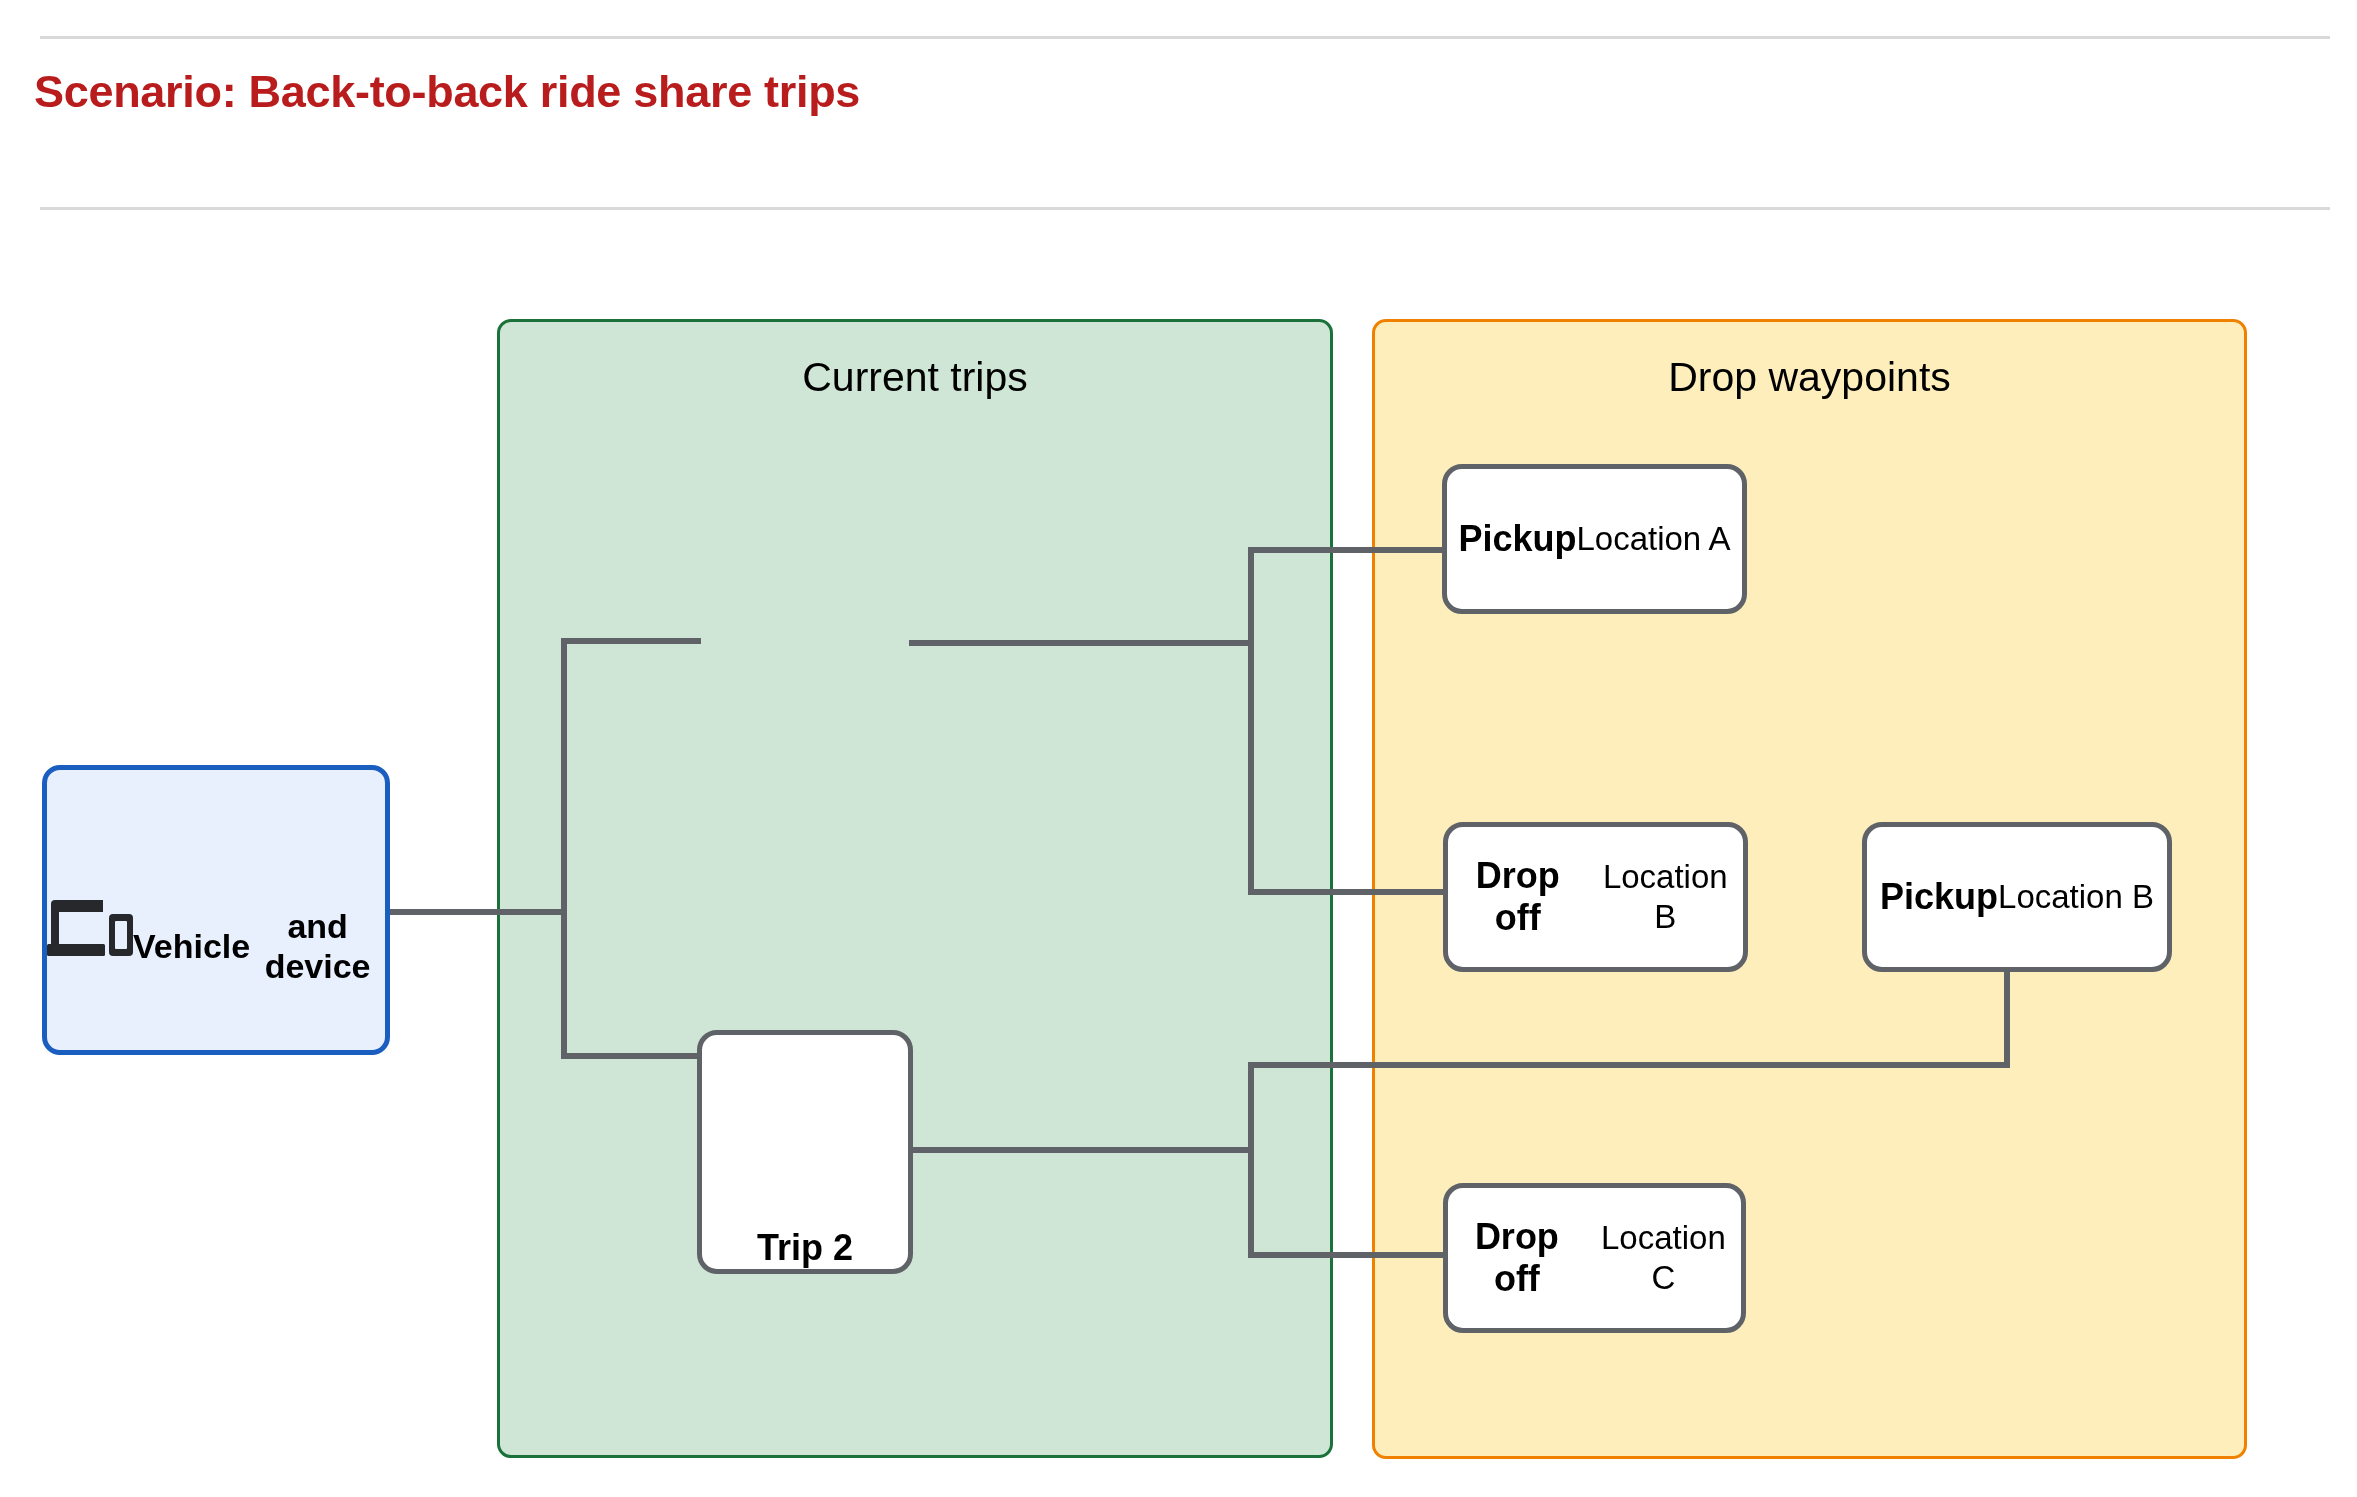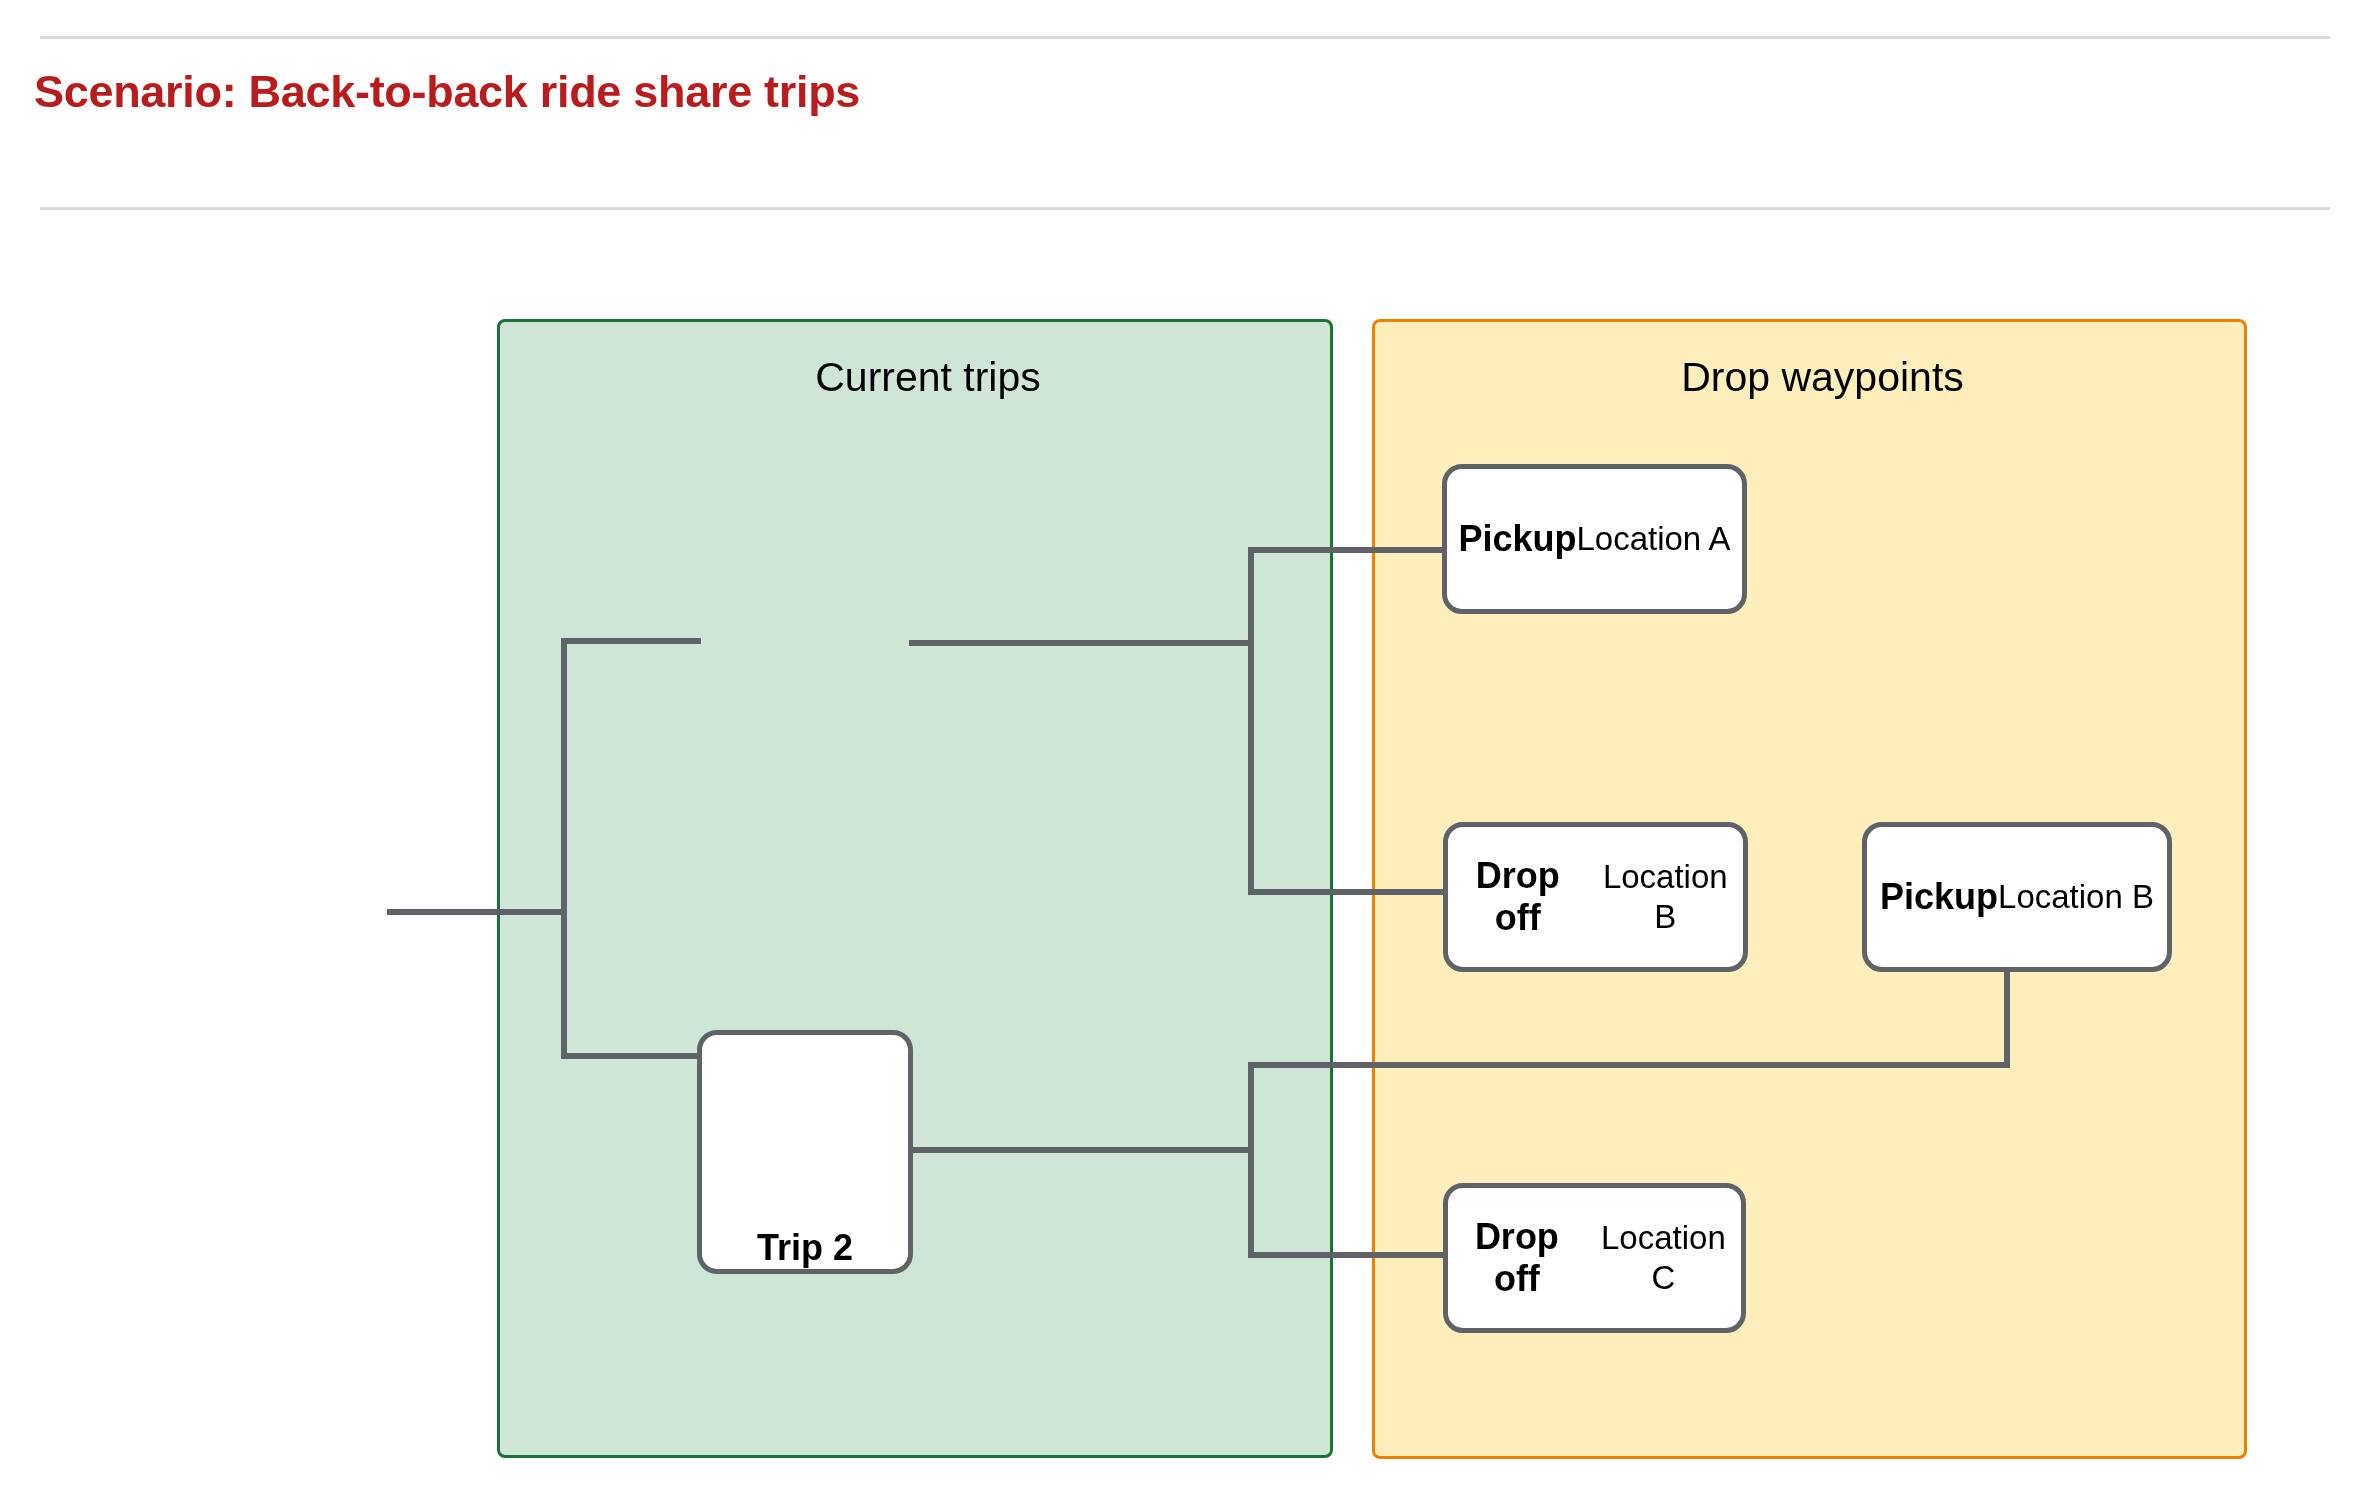--- a/index.html
+++ b/index.html
@@ -46,23 +46,22 @@
     top: 128px;
     font-size: 38px;
     font-weight: 400;
     color: #000000;
     white-space: nowrap;
   }
 
   
   .group {
     position: absolute;
-    border-radius: 8px;
+    border-radius: 14px;
     box-sizing: border-box;
-    padding-left: 13px;
   }
   .group-title {
     position: absolute;
     width: 100%;
     text-align: center;
     font-size: 41px;
     font-weight: 400;
     color: #000000;
   }
   #group-trips {
@@ -168,20 +167,33 @@
   <div class="wire v" style="left:1248px; top:547px; height:348px;"></div>
   <div class="wire h" style="left:1248px; top:547px; width:200px;"></div>
   <div class="wire h" style="left:1248px; top:889px; width:200px;"></div>
 
   <div class="wire h" style="left:909px; top:1147px; width:345px;"></div>
   <div class="wire v" style="left:1248px; top:1062px; height:196px;"></div>
   <div class="wire h" style="left:1248px; top:1062px; width:762px;"></div>
   <div class="wire v" style="left:2004px; top:962px; height:104px;"></div>
   <div class="wire h" style="left:1248px; top:1252px; width:200px;"></div>
 
+  <div class="node" id="node-vehicle">
+    <span>
+      <svg id="devices-icon" viewBox="0 0 86 62" xmlns="http://www.w3.org/2000/svg">
+        <path d="M8 4 h48 v8 H12 v32 H8 Z" fill="#26282c"></path>
+        <path d="M4 4 a4 4 0 0 1 4 -4 h48 v8 H12 v36 H4 Z" fill="#26282c"></path>
+        <rect x="0" y="44" width="58" height="12" rx="1.5" fill="#26282c"></rect>
+        <rect x="62" y="14" width="24" height="42" rx="4" fill="#26282c"></rect>
+        <rect x="68" y="21" width="12" height="28" rx="1" fill="#e8f0fe"></rect>
+      </svg>
+    </span>
+    <span class="primary">Vehicle</span>
+    <span class="primary">and device</span>
+  </div>
 
 
   <div class="node trip" id="node-trip2">
     <span class="primary">Trip 2</span>
   </div>
 
   <div class="node" id="node-pickup-a">
     <span class="primary">Pickup</span>
     <span class="secondary">Location A</span>
   </div>

